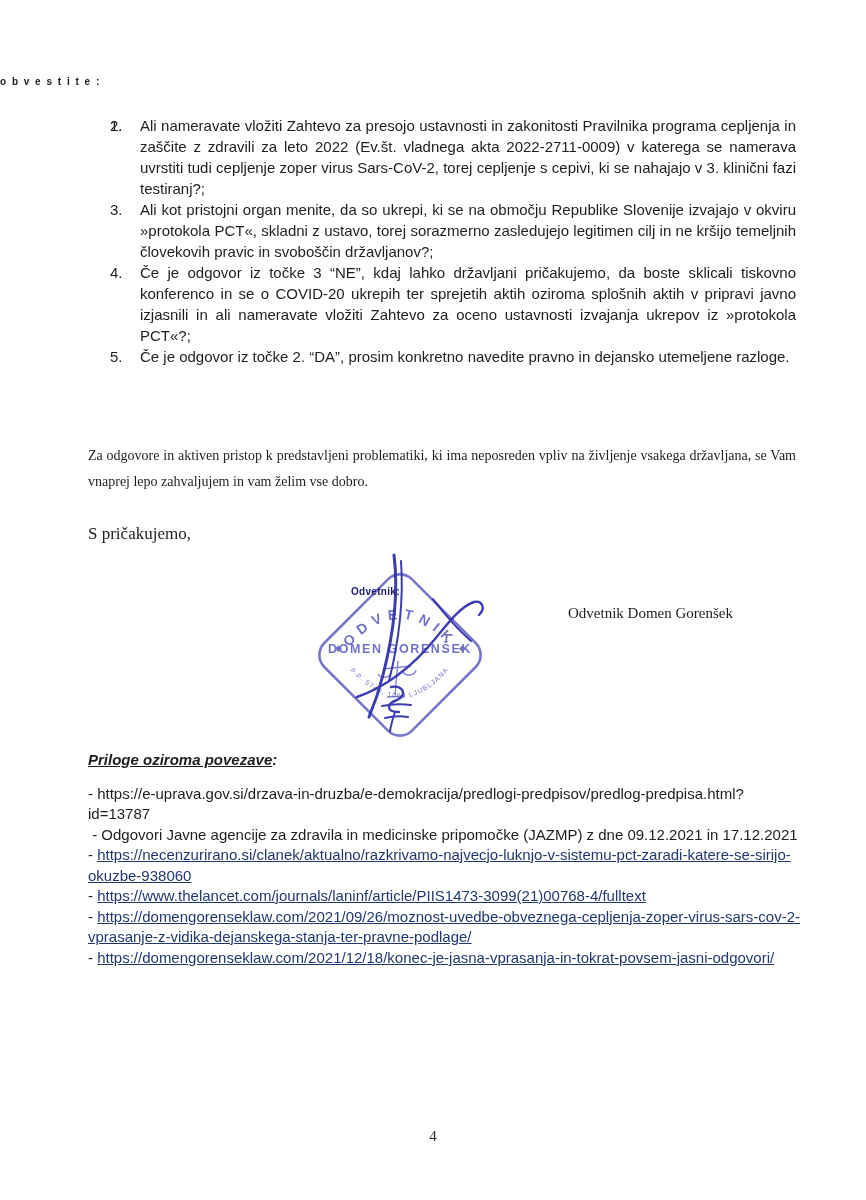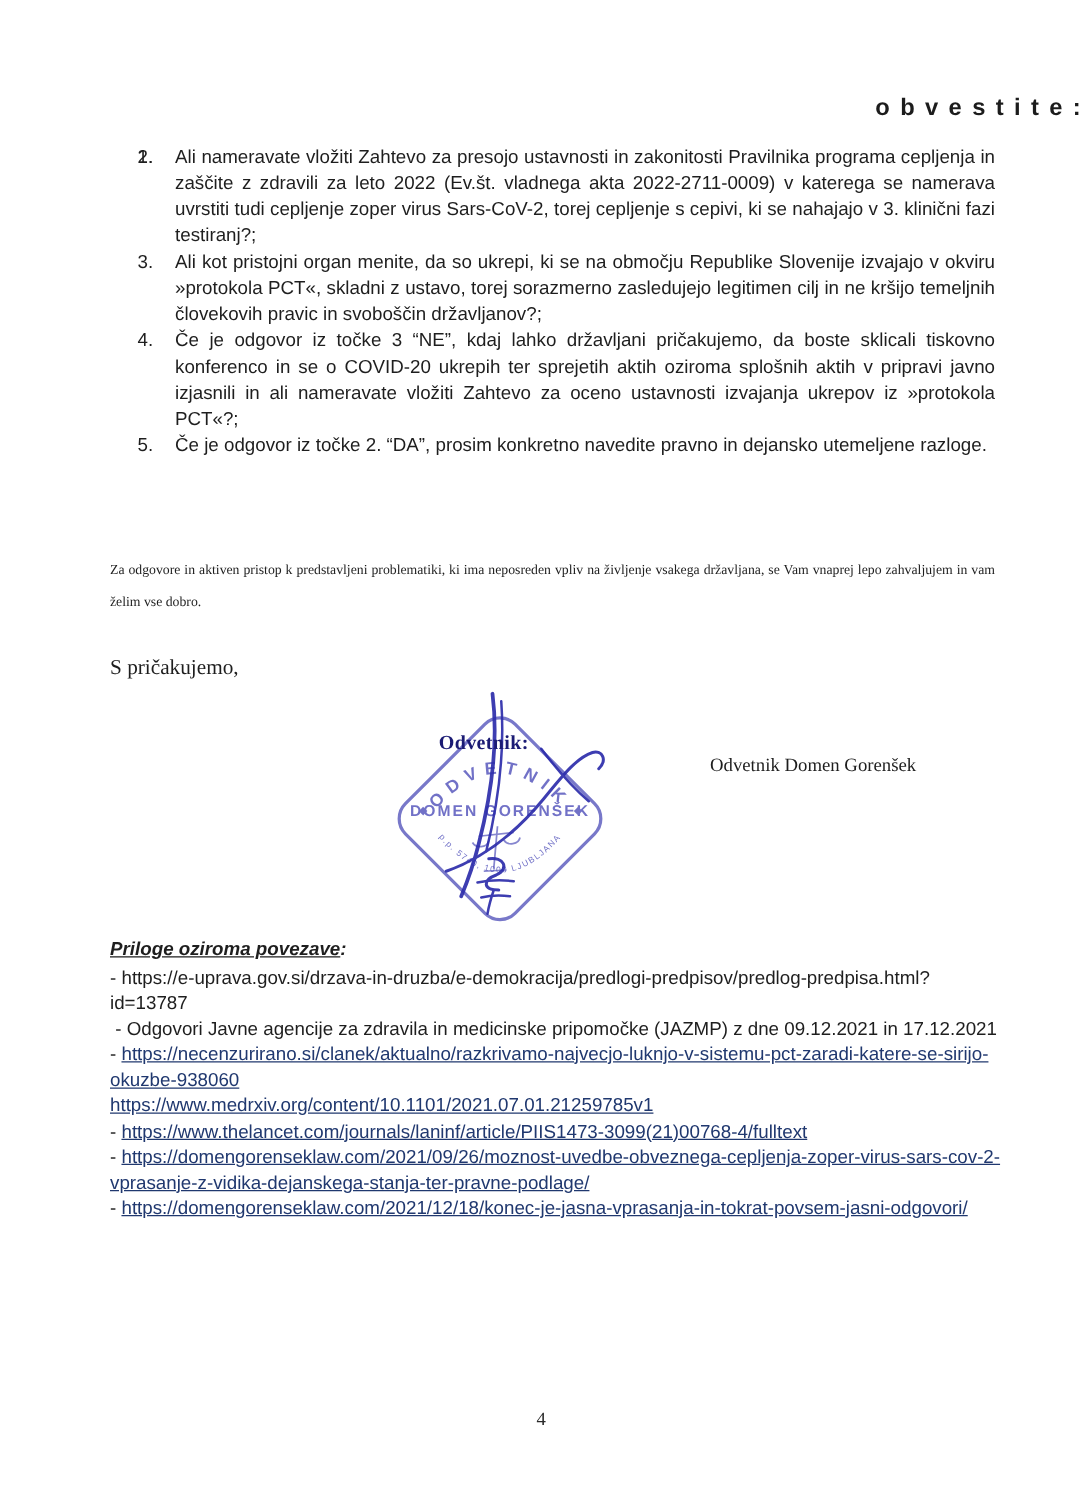--- a/index.html
+++ b/index.html
@@ -11,23 +11,23 @@
     width: 866px;
     height: 1200px;
     margin: 0 auto;
     background: #ffffff;
     overflow: hidden;
   }
 
   .heading {
     position: absolute;
     top: 76px; left: 0; width: 100%;
-    text-align: right;
+    text-align: left;
     font-weight: 700;
-    font-size: 19px;
+    font-size: 10px;
     letter-spacing: 1.5px;
     color: #1c1c1c;
   }
 
   .qlist {
     position: absolute;
     top: 115px; left: 110px; width: 686px;
     list-style: none;
   }
   .qlist li {
@@ -41,21 +41,21 @@
   .qlist .num {
     position: absolute;
     left: 0; top: 0;
     font-size: 15px;
   }
 
   .para {
     position: absolute;
     top: 443px; left: 88px; width: 708px;
     font-family: "Liberation Serif", serif;
-    font-size: 11px;
+    font-size: 14px;
     line-height: 26px;
     text-align: justify;
     color: #1e1e1e;
   }
 
   .salutation {
     position: absolute;
     top: 524px; left: 88px;
     font-family: "Liberation Serif", serif;
     font-size: 17px;
@@ -64,23 +64,23 @@
 
   .stamp-wrap {
     position: absolute;
     top: 545px; left: 295px;
     width: 220px; height: 210px;
   }
 
   .typed-label {
     position: absolute;
     top: 586px; left: 351px;
-    font-family: Liberation Serif, serif;
+    font-family: Liberation Sans, sans-serif;
     font-weight: 700;
-    font-size: 16px;
+    font-size: 10px;
     color: #1b1b74;
     letter-spacing: 0.3px;
   }
 
   .signer {
     position: absolute;
     top: 605px; left: 568px;
     font-family: "Liberation Serif", serif;
     font-size: 15px;
     color: #1e1e1e;
@@ -89,21 +89,21 @@
   .attachments {
     position: absolute;
     top: 750px; left: 88px; width: 714px;
     font-size: 15px;
     line-height: 20.5px;
     color: #1e1e1e;
   }
   .att-title {
     font-weight: 700;
     font-style: italic;
-    margin-bottom: 2px;
+    margin-bottom: 13px;
   }
   .att-title .t { text-decoration: underline; }
   .att-line {
     overflow-wrap: anywhere;
     text-align: left;
   }
   .att-line .pfx { white-space: pre-wrap; color: #1e1e1e; }
   .att-line .lnk {
     color: #20386f;
     text-decoration: underline;
@@ -210,23 +210,20 @@
     <div class="att-line">
       <span class="pfx">- </span><span class="plain">https://e-uprava.gov.si/drzava-in-druzba/e-demokracija/predlogi-predpisov/predlog-predpisa.html?id=13787</span>
     </div>
     <div class="att-line">
       <span class="pfx"> - </span><span class="plain">Odgovori Javne agencije za zdravila in medicinske pripomočke (JAZMP) z dne 09.12.2021 in 17.12.2021</span>
     </div>
     <div class="att-line">
       <span class="pfx">- </span><span class="lnk">https://necenzurirano.si/clanek/aktualno/razkrivamo-najvecjo-luknjo-v-sistemu-pct-zaradi-katere-se-sirijo-okuzbe-938060</span>
     </div>
     <div class="att-line">
-      <span class="pfx"></span><span class="lnk">https://www.medrxiv.org/content/10.1101/2021.07.01.21259785v1</span>
-    </div>
-    <div class="att-line">
       <span class="pfx">- </span><span class="lnk">https://www.thelancet.com/journals/laninf/article/PIIS1473-3099(21)00768-4/fulltext</span>
     </div>
     <div class="att-line">
       <span class="pfx">- </span><span class="lnk">https://domengorenseklaw.com/2021/09/26/moznost-uvedbe-obveznega-cepljenja-zoper-virus-sars-cov-2-vprasanje-z-vidika-dejanskega-stanja-ter-pravne-podlage/</span>
     </div>
     <div class="att-line">
       <span class="pfx">- </span><span class="lnk">https://domengorenseklaw.com/2021/12/18/konec-je-jasna-vprasanja-in-tokrat-povsem-jasni-odgovori/</span>
     </div>
   </div>
 

